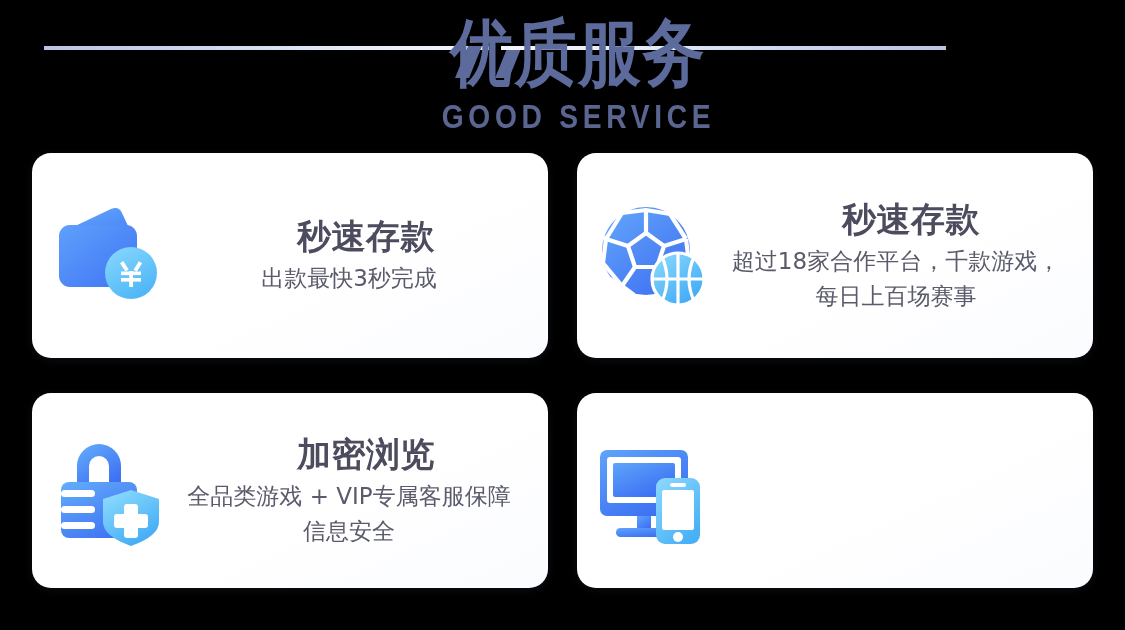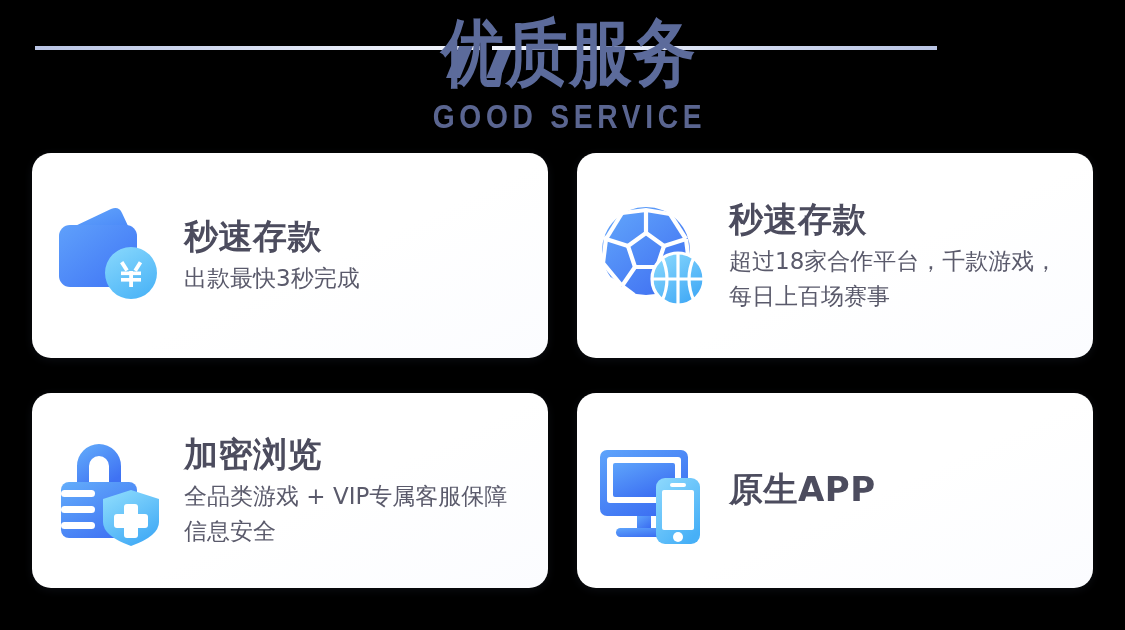--- a/index.html
+++ b/index.html
@@ -11,21 +11,21 @@
     width: 1125px;
     height: 630px;
     overflow: hidden;
     font-family: "Liberation Sans", "DejaVu Sans", sans-serif;
     position: relative;
   }
 
   
   .header {
     position: absolute;
-    left: 7px;
+    left: 16px;
     top: 0;
     width: 958px;
     height: 150px;
   }
 
   .header-rule {
     position: absolute;
     top: 46px;
     height: 4px;
     width: 478px;
@@ -133,20 +133,21 @@
     top: 50%;
     width: 118px;
     height: 118px;
     margin-left: -59px;
     margin-top: -59px;
   }
   .icon-stage svg { display: block; width: 118px; height: 118px; }
 
   .card-text {
     flex: 1 1 auto;
+    text-align: center;
   }
   .card-title {
     font-family: "DejaVu Sans", "Liberation Sans", sans-serif;
     font-size: 34px;
     line-height: 42px;
     font-weight: 700;
     color: #4c4c5e;
     letter-spacing: 0.5px;
     margin-bottom: 4px;
   }
@@ -326,17 +327,16 @@
           <rect x="43" y="84" width="14" height="14" fill="url(#mg)"></rect>
           <rect x="22" y="96" width="56" height="9" rx="4.5" fill="url(#mg)"></rect>
           <rect x="62" y="46" width="44" height="66" rx="9" fill="url(#pg)"></rect>
           <rect x="68" y="58" width="32" height="40" rx="2" fill="#ffffff"></rect>
           <rect x="76" y="51" width="16" height="4" rx="2" fill="#ffffff"></rect>
           <circle cx="84" cy="105" r="5" fill="#ffffff"></circle>
         </svg>
       </div>
     </div>
     <div class="card-text">
-      <div class="card-title">原生APP</div>
     </div>
   </div>
 
 </div>
 
 </body></html>

